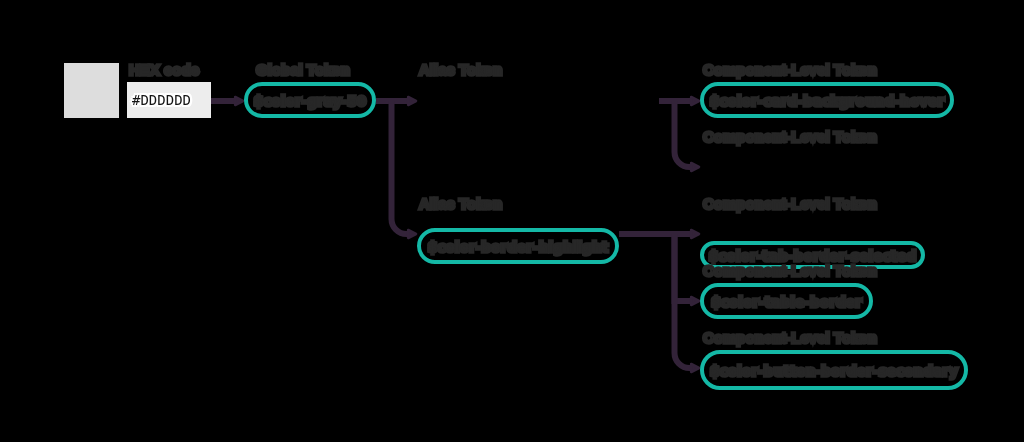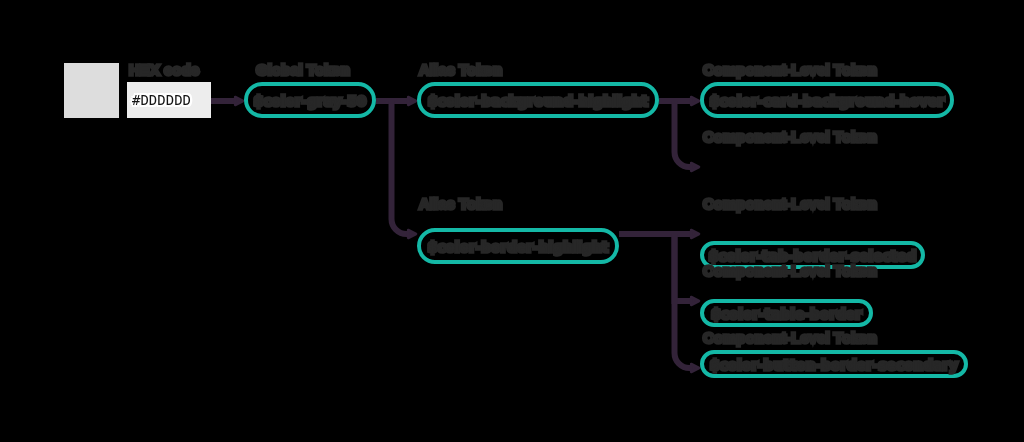--- a/index.html
+++ b/index.html
@@ -58,44 +58,41 @@
   <div class="hexbox" style="left:127px;top:82px;width:84px;height:36px;">
     <span class="hextext">#DDDDDD</span>
   </div>
 
   <div class="caption" style="left:244px;top:62px;margin-left:12px;">Global Token</div>
   <div class="pill" style="left:244px;top:82px;width:132px;height:36px;">
     <span>$color-gray-50</span>
   </div>
 
   <div class="caption" style="left:419px;top:62px;">Alias Token</div>
-  <div class="pill" style="left:417px;top:82px;width:242px;height:36px;">
-    <span>$color-background-highlight</span>
-  </div>
 
   <div class="caption" style="left:419px;top:196px;">Alias Token</div>
   <div class="pill" style="left:417px;top:228px;width:202px;height:36px;">
     <span>$color-border-highlight</span>
   </div>
 
   <div class="caption" style="left:703px;top:62px;">Component-Level Token</div>
   <div class="pill" style="left:700px;top:82px;width:254px;height:36px;">
     <span>$color-card-background-hover</span>
   </div>
 
   <div class="caption" style="left:703px;top:129px;">Component-Level Token</div>
 
   <div class="caption" style="left:703px;top:196px;">Component-Level Token</div>
   <div class="pill" style="left:700px;top:216px;width:225px;height:28px;margin-top:25px;">
     <span>$color-tab-border-selected</span>
   </div>
 
   <div class="caption" style="left:703px;top:263px;">Component-Level Token</div>
-  <div class="pill" style="left:700px;top:283px;width:173px;height:28px;margin-top:16px;">
+  <div class="pill" style="left:700px;top:283px;width:173px;height:36px;">
     <span>$color-table-border</span>
   </div>
 
   <div class="caption" style="left:703px;top:330px;">Component-Level Token</div>
-  <div class="pill" style="left:700px;top:350px;width:268px;height:28px;">
+  <div class="pill" style="left:700px;top:350px;width:268px;height:40px;">
     <span>$color-button-border-secondary</span>
   </div>
 
 </div>
 
 </body></html>

